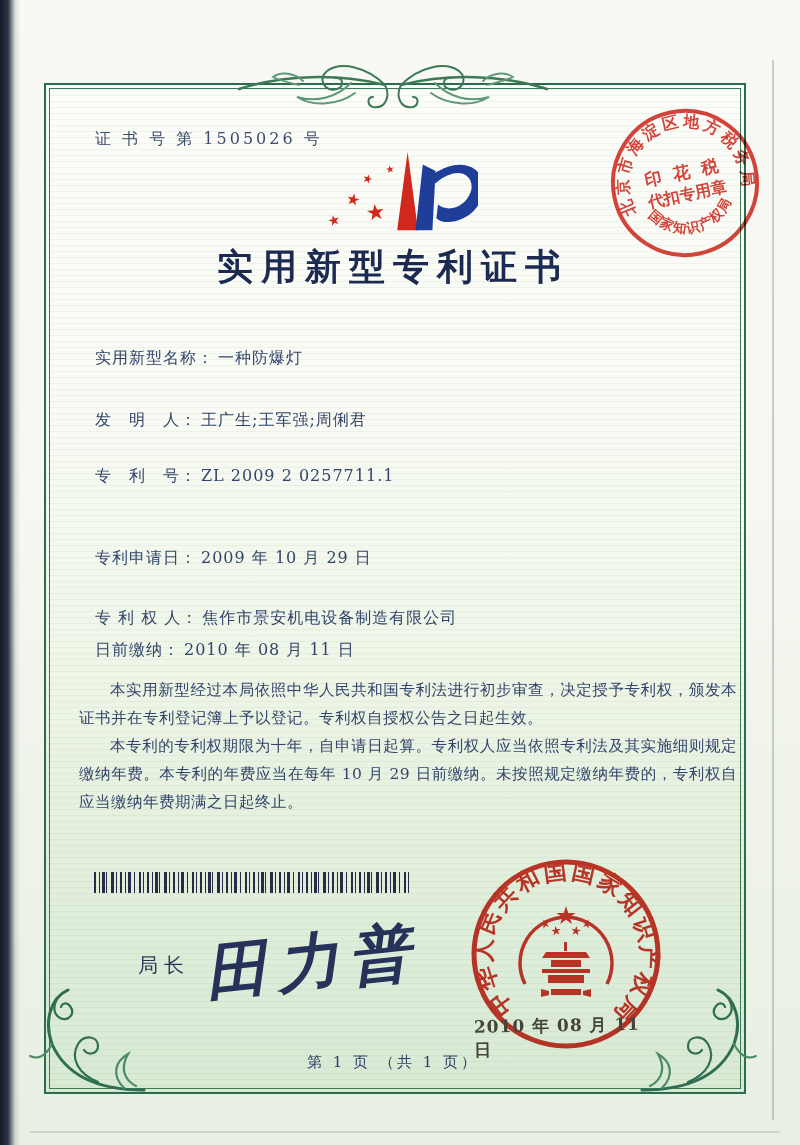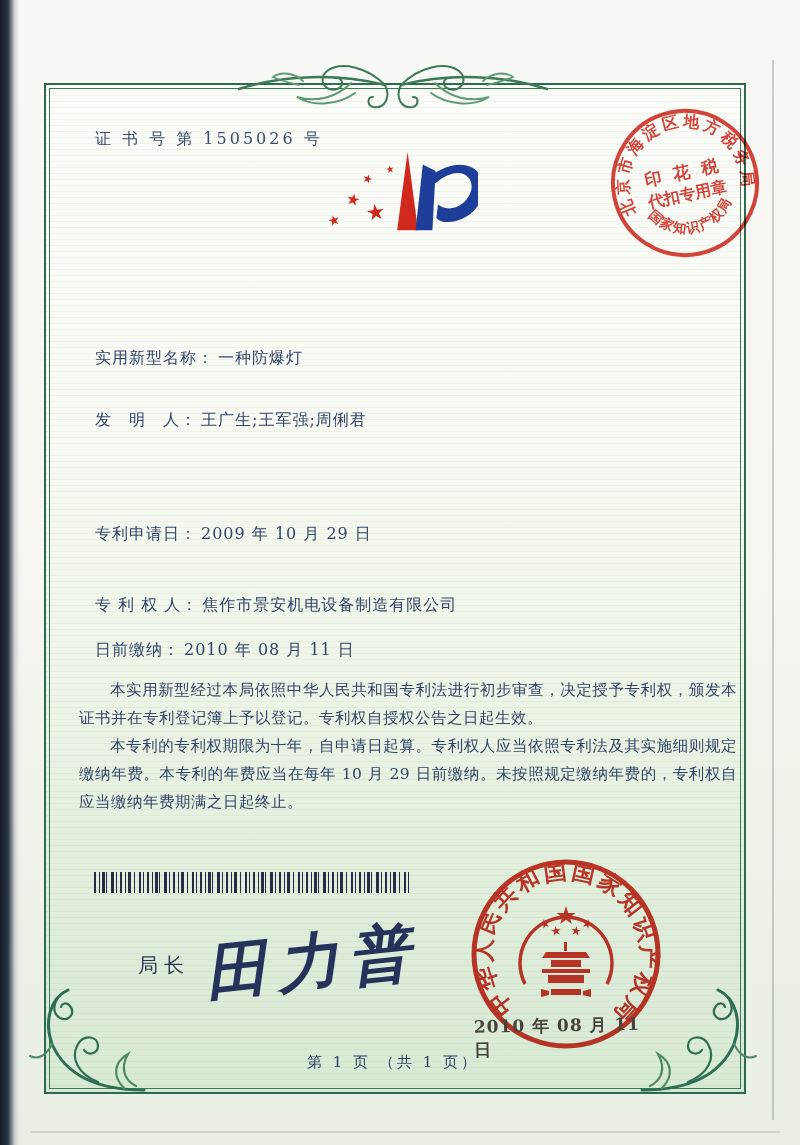--- a/index.html
+++ b/index.html
@@ -127,31 +127,35 @@
     <text font-size="16" font-weight="bold" fill="#d5352b">
       <textPath href="#taxTopArc" textLength="212">北京市海淀区地方税务局</textPath>
     </text>
     <text font-size="13.5" font-weight="bold" fill="#d5352b">
       <textPath href="#taxBotArc" textLength="100">国家知识产权局</textPath>
     </text>
     <text x="85" y="80" text-anchor="middle" font-size="17" font-weight="bold" letter-spacing="3" fill="#d5352b">印 花 税</text>
     <text x="85" y="102" text-anchor="middle" font-size="16" font-weight="bold" fill="#d5352b">代扣专用章</text>
   </svg>
 
+  <div class="title">实用新型专利证书</div>
 
   <div class="field" style="top:348px">
     <span>实用新型名称：</span><span class="fvalue">一种防爆灯</span>
   </div>
   <div class="field" style="top:410px">
     <span>发　明　人：</span><span class="fvalue">王广生;王军强;周俐君</span>
   </div>
-  <div class="field" style="top:524px">
+  <div class="field" style="top:466px">
+    <span>专　利　号：</span><span class="fvalue">ZL 2009 2 0257711.1</span>
+  </div>
+  <div class="field" style="top:548px">
     <span>专利申请日：</span><span class="fvalue">2009 年 10 月 29 日</span>
   </div>
-  <div class="field" style="top:595px">
+  <div class="field" style="top:608px">
     <span>专 利 权 人：</span><span class="fvalue">焦作市景安机电设备制造有限公司</span>
   </div>
   <div class="field" style="top:640px">
     <span>日前缴纳：</span><span class="fvalue">2010 年 08 月 11 日</span>
   </div>
 
   <div class="body-text">
     <p>本实用新型经过本局依照中华人民共和国专利法进行初步审查，决定授予专利权，颁发本证书并在专利登记簿上予以登记。专利权自授权公告之日起生效。</p>
     <p>本专利的专利权期限为十年，自申请日起算。专利权人应当依照专利法及其实施细则规定缴纳年费。本专利的年费应当在每年 10 月 29 日前缴纳。未按照规定缴纳年费的，专利权自应当缴纳年费期满之日起终止。</p>
   </div>

